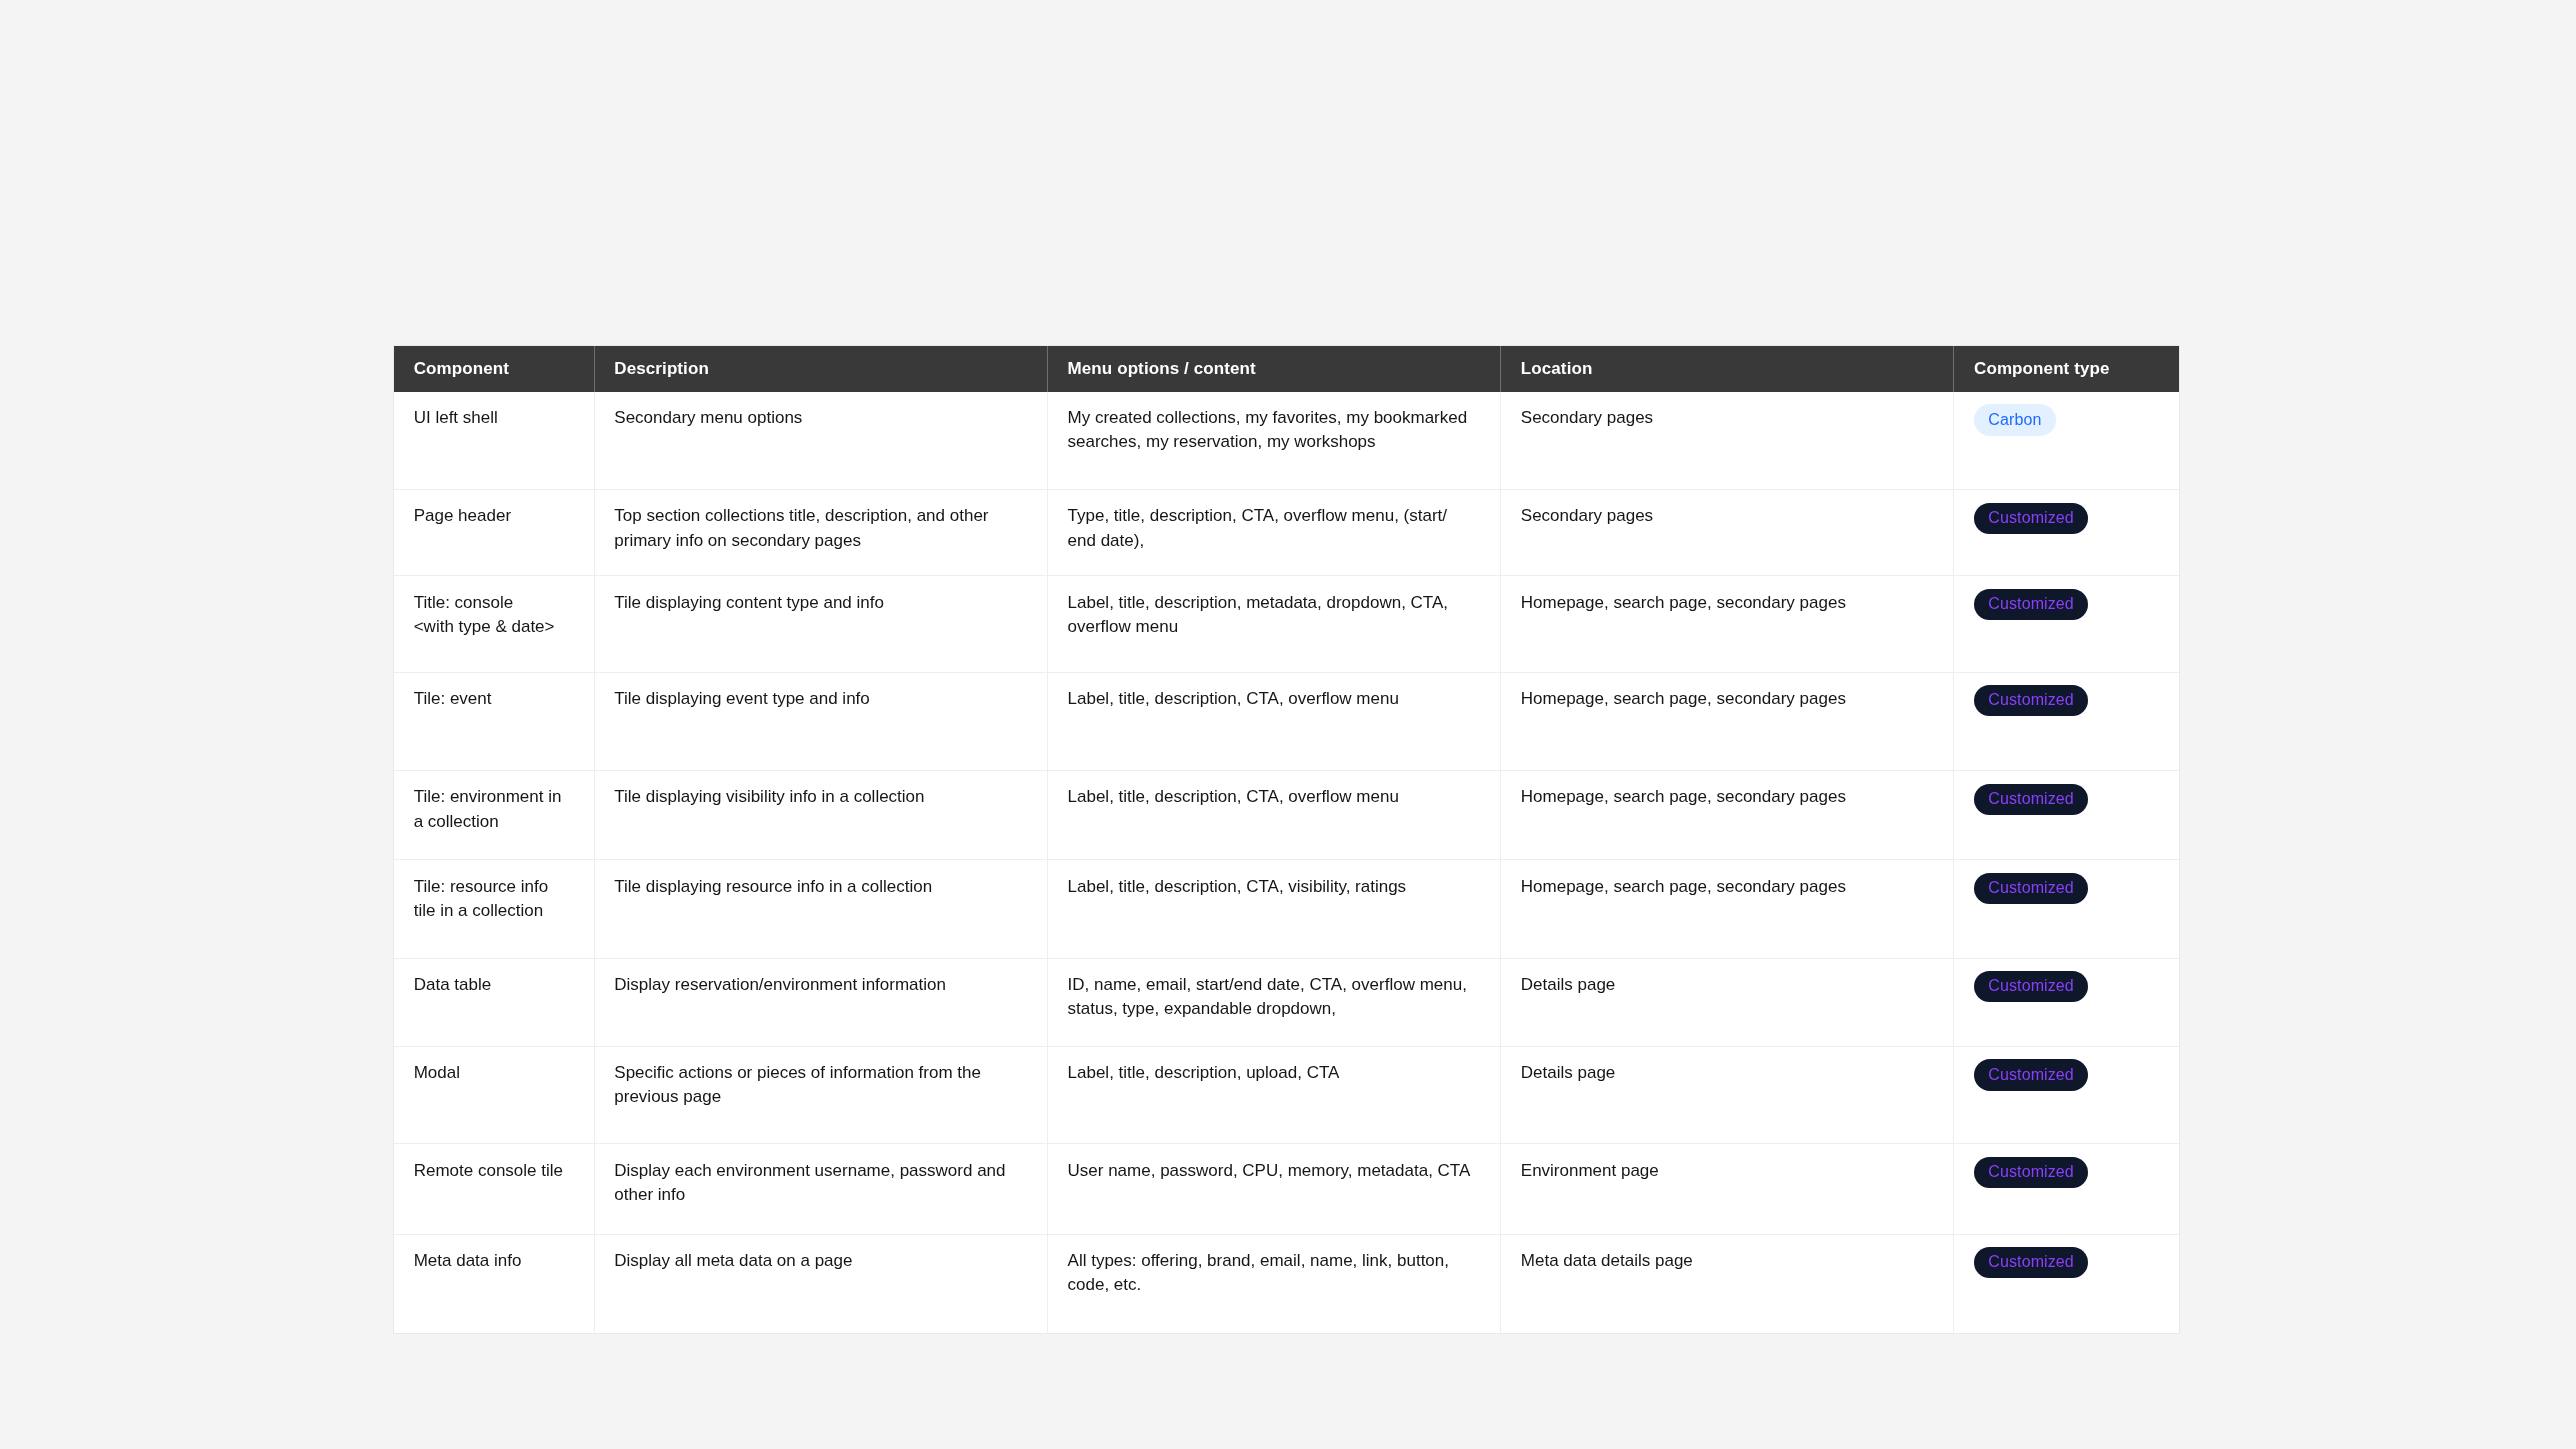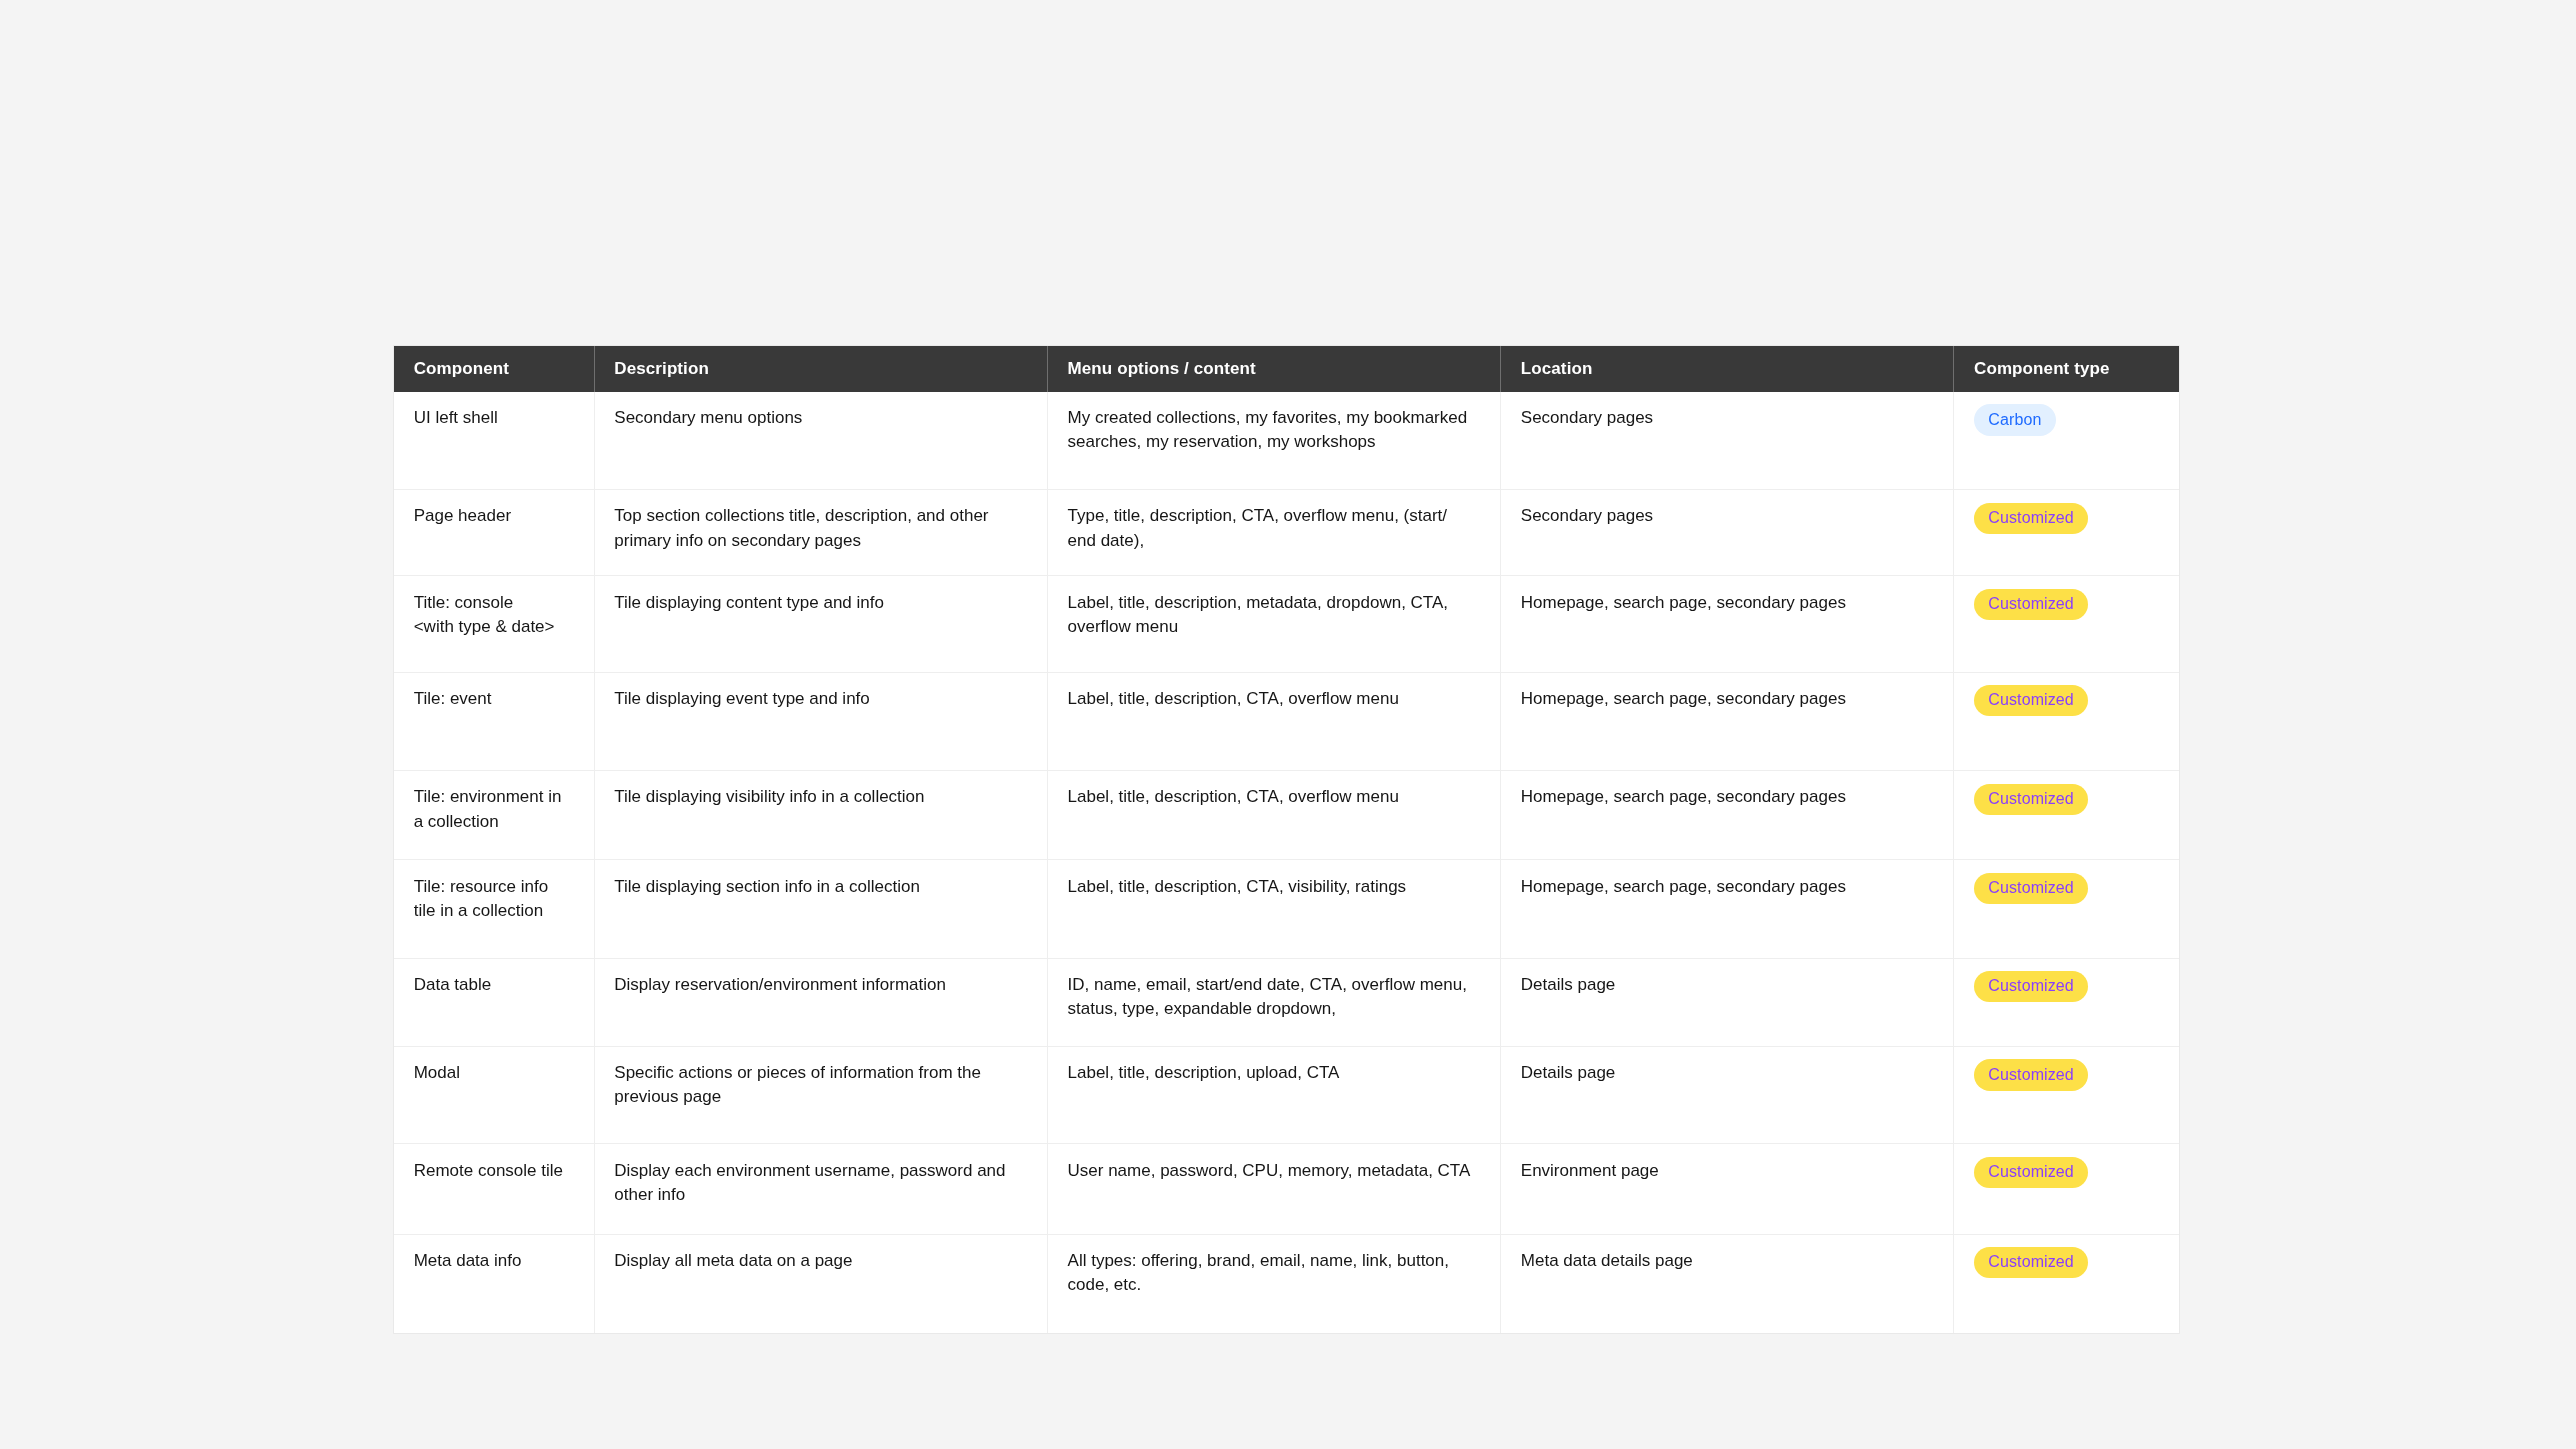--- a/index.html
+++ b/index.html
@@ -98,21 +98,21 @@
     padding: 7.2px 14.3px 8px 14.3px;
     border-radius: 18px;
     white-space: nowrap;
     letter-spacing: 0.1px;
   }
   .tag-carbon {
     background: #e2f0ff;
     color: #1f6bff;
   }
   .tag-customized {
-    background: #fde047;
+    background: #0f172a;
     color: #8a3ffc;
   }
 
   td.type-cell { padding-top: 12.5px; padding-left: 19.7px; }
 </style>
 </head>
 <body>
 
 <div id="canvas">
   <div class="table-wrap">
@@ -214,21 +214,21 @@
               <span class="cell-line">Homepage, search page, secondary pages</span>
             </td>
             <td class="type-cell"><span class="tag tag-customized">Customized</span></td>
           </tr>
           <tr class="r6">
             <td>
               <span class="cell-line">Tile: resource info</span>
               <span class="cell-line">tile in a collection</span>
             </td>
             <td>
-              <span class="cell-line">Tile displaying section info in a collection</span>
+              <span class="cell-line">Tile displaying resource info in a collection</span>
             </td>
             <td>
               <span class="cell-line">Label, title, description, CTA, visibility, ratings</span>
             </td>
             <td>
               <span class="cell-line">Homepage, search page, secondary pages</span>
             </td>
             <td class="type-cell"><span class="tag tag-customized">Customized</span></td>
           </tr>
           <tr class="r7">

